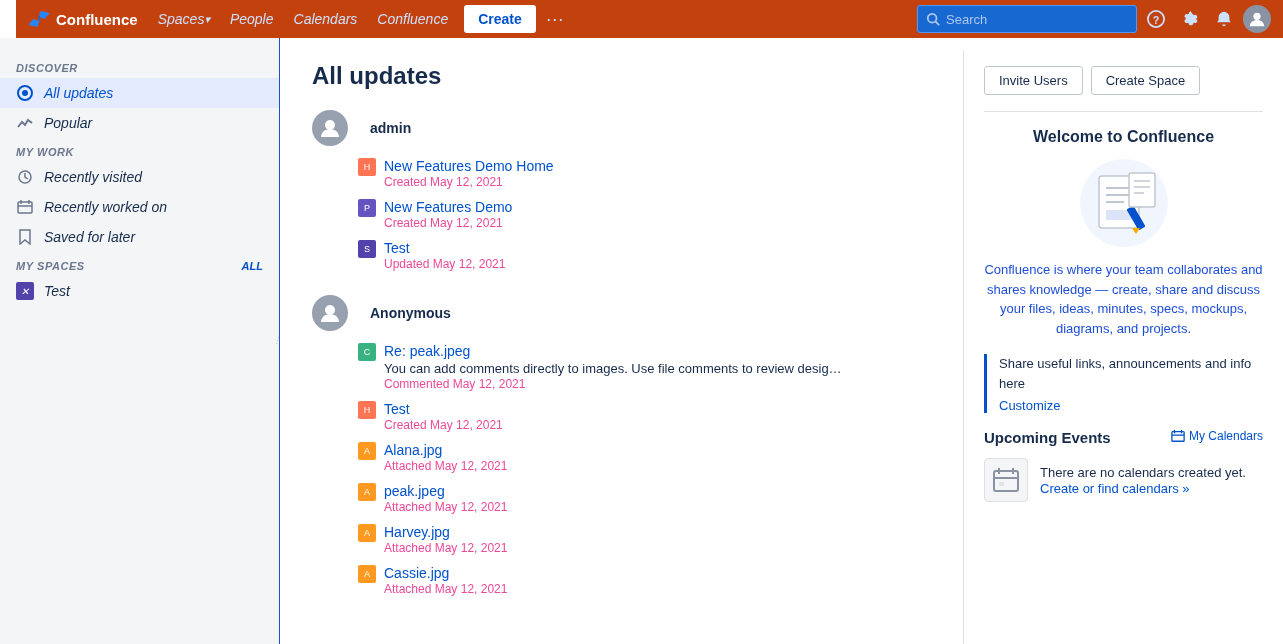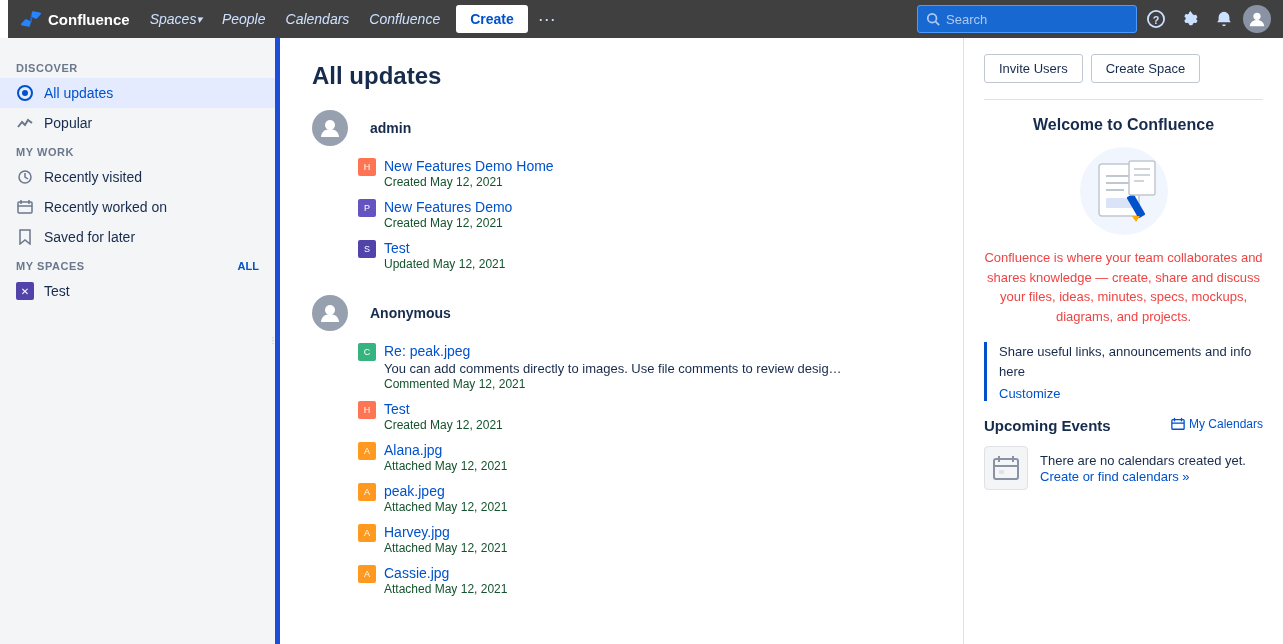--- a/index.html
+++ b/index.html
@@ -1,27 +1,27 @@
 <!DOCTYPE html>
 <html><head>
   <meta charset="utf-8">
   <style>
     * { box-sizing: border-box; margin: 0; padding: 0; }
     body { font-family: -apple-system, BlinkMacSystemFont, 'Segoe UI', Arial, sans-serif; font-size: 14px; background: #fff; color: #172b4d; }
 
     
     .topnav {
-      background: #404040;
+      background: #c2410c;
       height: 38px;
       display: flex;
       align-items: center;
       padding: 0 12px;
       gap: 4px;
       position: fixed;
-      top: 0; left: 8px; right: 0;
+      top: 0; left: 16px; right: 0;
       z-index: 100;
     }
     .topnav-logo {
       display: flex; align-items: center; gap: 6px;
       color: #fff; font-weight: 700; font-size: 15px;
       margin-right: 8px;
     }
     .topnav-logo svg { width: 22px; height: 22px; }
     .topnav-link {
       color: #cce0ff; font-size: 14px; padding: 0 8px; height: 48px;
@@ -66,23 +66,24 @@
       display: flex;
       margin-top: 38px;
       min-height: calc(100vh - 38px);
     }
 
     
     .sidebar {
       width: 280px;
       min-width: 280px;
       background: #f4f5f7;
-      border-right: 5px solid #1d4ed8;
+      border-right: 1px solid #1d4ed8;
       padding: 16px 0;
       position: relative;
+      font-style: italic;
     }
     .sidebar-section-label {
       font-size: 11px; font-weight: 700; color: #6b778c;
       padding: 8px 16px 4px 16px; letter-spacing: 0.05em; text-transform: uppercase;
     }
     .sidebar-item {
       display: flex; align-items: center; gap: 10px;
       padding: 6px 16px; cursor: pointer; color: #172b4d; font-size: 14px;
       border-radius: 0;
     }
@@ -125,44 +126,45 @@
     }
     .feed-avatar {
       width: 36px; height: 36px; border-radius: 50%; background: #97a0af;
       display: flex; align-items: center; justify-content: center; flex-shrink: 0;
     }
     .feed-username { font-weight: 600; font-size: 14px; color: #172b4d; }
     .feed-items { padding-left: 46px; }
     .feed-item { display: flex; align-items: flex-start; gap: 8px; margin-bottom: 10px; }
     .feed-item-content {}
     .feed-item-title { font-size: 14px; color: #0052cc; cursor: pointer; }
-    .feed-item-meta { font-size: 12px; color: #14532d; margin-top: 1px; }
+    .feed-item-meta { font-size: 12px; color: #ec4899; margin-top: 1px; }
     .feed-item-comment { font-size: 13px; color: #172b4d; margin-top: 2px; }
 
     
     .right-panel {
       width: 320px; min-width: 320px;
       padding: 16px 20px;
       border-left: 1px solid #dfe1e6;
+      margin-top: 12px;
     }
     .right-panel-actions {
       display: flex; gap: 8px; margin-bottom: 16px;
     }
     .right-panel-btn {
       border: 1px solid #c1c7d0; background: #fff; color: #172b4d;
       font-size: 13px; padding: 6px 14px; border-radius: 3px; cursor: pointer;
     }
     .right-panel-divider { border: none; border-top: 1px solid #dfe1e6; margin-bottom: 16px; }
     .welcome-section { text-align: center; margin-bottom: 16px; }
     .welcome-title { font-size: 16px; font-weight: 600; color: #172b4d; margin-bottom: 12px; }
     .welcome-illustration {
       width: 100px; height: 90px; margin: 0 auto 12px auto;
       position: relative;
     }
-    .welcome-text { font-size: 13px; color: #ef4444; line-height: 1.5; }
+    .welcome-text { font-size: 13px; color: #1d4ed8; line-height: 1.5; }
     .share-section {
       border-left: 3px solid #0052cc; padding-left: 12px; margin: 16px 0;
     }
     .share-text { font-size: 13px; color: #172b4d; line-height: 1.5; margin-bottom: 4px; }
     .customize-link { font-size: 13px; color: #0052cc; cursor: pointer; }
     .upcoming-header {
       display: flex; align-items: flex-start; justify-content: space-between; margin-bottom: 12px;
     }
     .upcoming-title { font-size: 15px; font-weight: 600; color: #172b4d; }
     .my-calendars-link {

